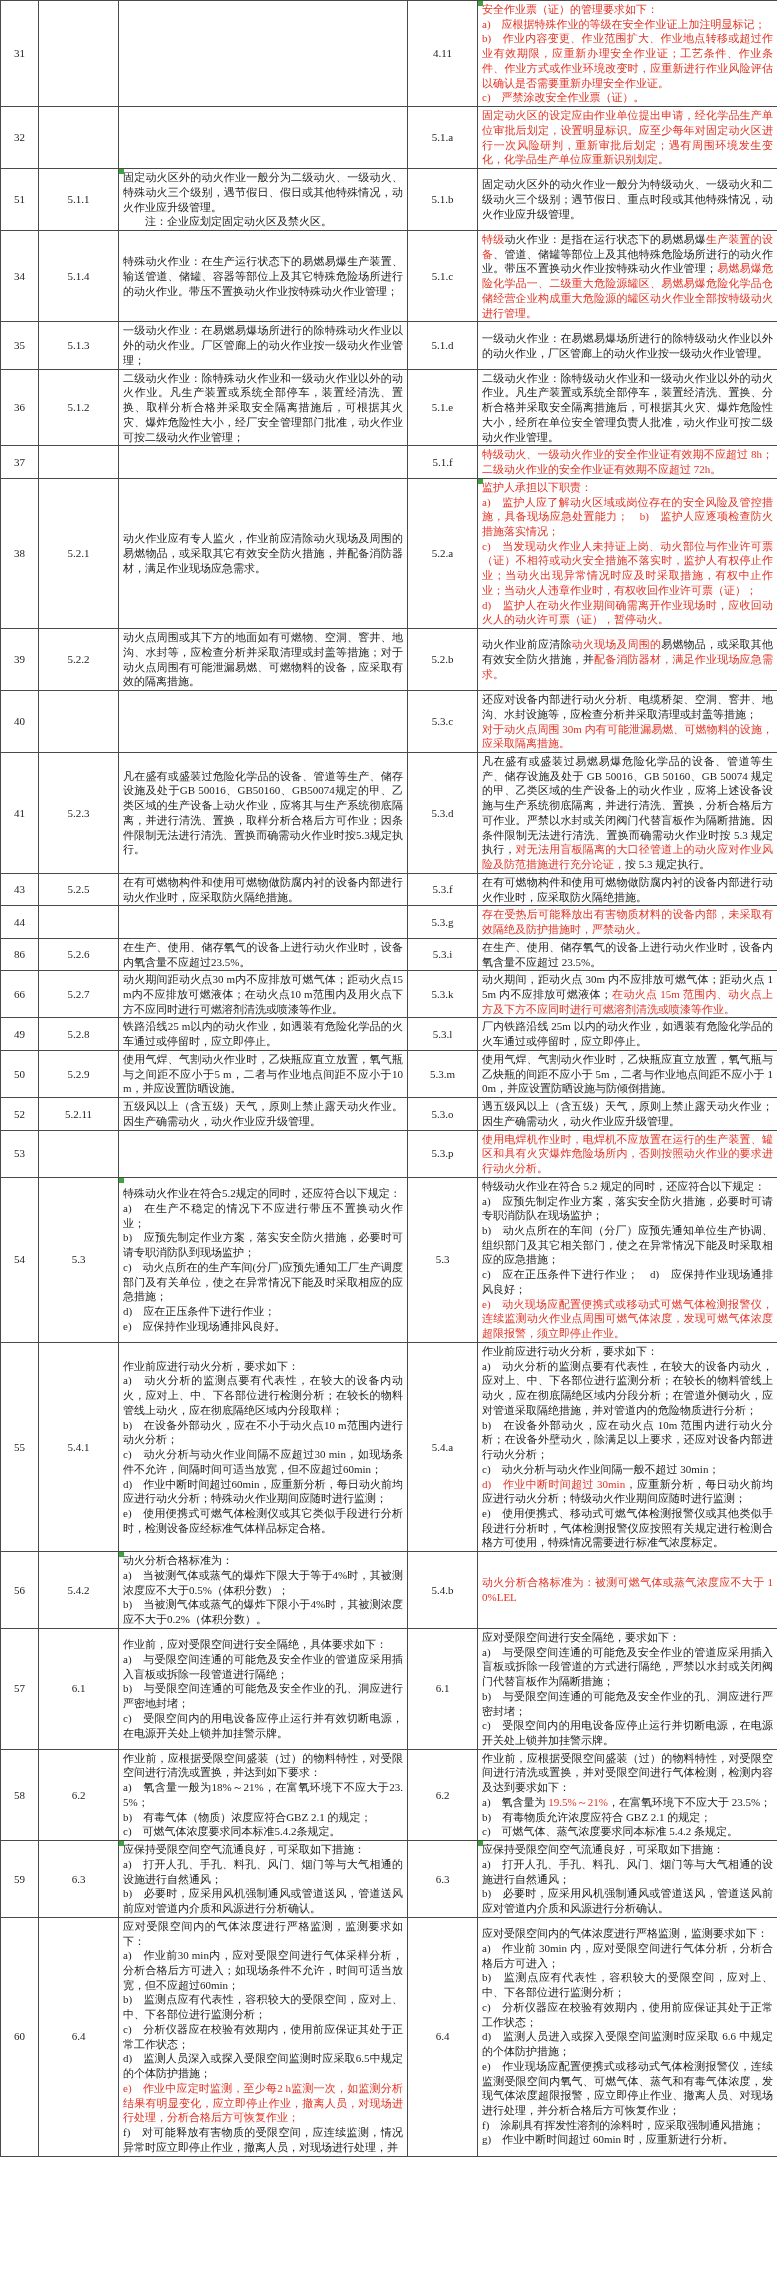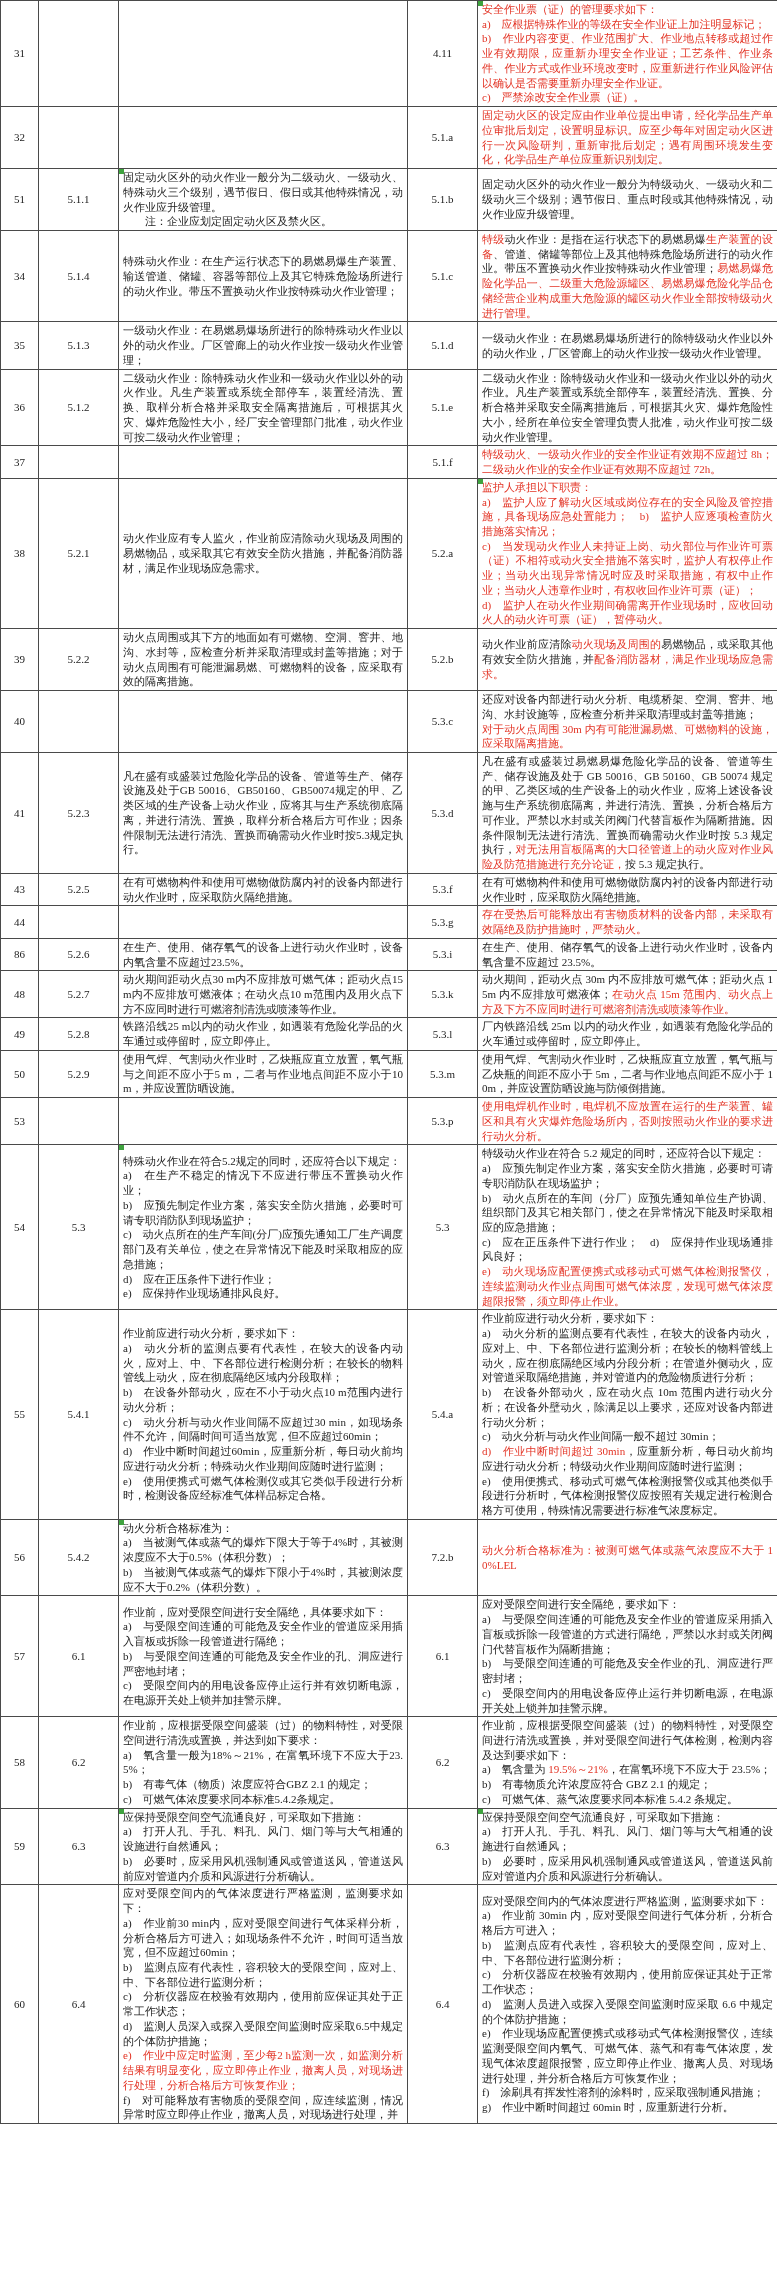--- a/index.html
+++ b/index.html
@@ -137,39 +137,46 @@
           <td class="txt"><span class="seg seg-red">存在受热后可能释放出有害物质材料的设备内部，未采取有效隔绝及防护措施时，严禁动火。</span></td>
         </tr>
         <tr>
           <td class="num">86</td>
           <td class="num">5.2.6</td>
           <td class="txt"><span class="seg">在生产、使用、储存氧气的设备上进行动火作业时，设备内氧含量不应超过23.5%。</span></td>
           <td class="num">5.3.i</td>
           <td class="txt"><span class="seg">在生产、使用、储存氧气的设备上进行动火作业时，设备内氧含量不应超过 23.5%。</span></td>
         </tr>
         <tr>
-          <td class="num">48</td>
+          <td class="num">66</td>
           <td class="num">5.2.7</td>
           <td class="txt"><span class="seg">动火期间距动火点30 m内不应排放可燃气体；距动火点15 m内不应排放可燃液体；在动火点10 m范围内及用火点下方不应同时进行可燃溶剂清洗或喷漆等作业。</span></td>
           <td class="num">5.3.k</td>
           <td class="txt"><span class="seg">动火期间，距动火点 30m 内不应排放可燃气体；距动火点 15m 内不应排放可燃液体；</span><span class="seg seg-red">在动火点 15m 范围内、动火点上方及下方不应同时进行可燃溶剂清洗或喷漆等作业。</span></td>
         </tr>
         <tr>
           <td class="num">49</td>
           <td class="num">5.2.8</td>
           <td class="txt"><span class="seg">铁路沿线25 m以内的动火作业，如遇装有危险化学品的火车通过或停留时，应立即停止。</span></td>
           <td class="num">5.3.l</td>
           <td class="txt"><span class="seg">厂内铁路沿线 25m 以内的动火作业，如遇装有危险化学品的火车通过或停留时，应立即停止。</span></td>
         </tr>
         <tr>
           <td class="num">50</td>
           <td class="num">5.2.9</td>
           <td class="txt"><span class="seg">使用气焊、气割动火作业时，乙炔瓶应直立放置，氧气瓶与之间距不应小于5 m，二者与作业地点间距不应小于10 m，并应设置防晒设施。</span></td>
           <td class="num">5.3.m</td>
           <td class="txt"><span class="seg">使用气焊、气割动火作业时，乙炔瓶应直立放置，氧气瓶与乙炔瓶的间距不应小于 5m，二者与作业地点间距不应小于 10m，并应设置防晒设施与防倾倒措施。</span></td>
+        </tr>
+        <tr>
+          <td class="num">52</td>
+          <td class="num">5.2.11</td>
+          <td class="txt"><span class="seg">五级风以上（含五级）天气，原则上禁止露天动火作业。因生产确需动火，动火作业应升级管理。</span></td>
+          <td class="num">5.3.o</td>
+          <td class="txt"><span class="seg">遇五级风以上（含五级）天气，原则上禁止露天动火作业；因生产确需动火，动火作业应升级管理。</span></td>
         </tr>
         <tr>
           <td class="num">53</td>
           <td class="num"></td>
           <td class="txt"></td>
           <td class="num">5.3.p</td>
           <td class="txt"><span class="seg seg-red">使用电焊机作业时，电焊机不应放置在运行的生产装置、罐区和具有火灾爆炸危险场所内，否则按照动火作业的要求进行动火分析。</span></td>
         </tr>
         <tr>
           <td class="num">54</td>
@@ -203,21 +210,21 @@
 c)　动火分析与动火作业间隔一般不超过 30min；
 </span><span class="seg seg-red">d)　作业中断时间超过 30min</span><span class="seg">，应重新分析，每日动火前均应进行动火分析；特级动火作业期间应随时进行监测；
 e)　使用便携式、移动式可燃气体检测报警仪或其他类似手段进行分析时，气体检测报警仪应按照有关规定进行检测合格方可使用，特殊情况需要进行标准气浓度标定。</span></td>
         </tr>
         <tr>
           <td class="num">56</td>
           <td class="num">5.4.2</td>
           <td class="txt"><i class="gmark"></i><span class="seg">动火分析合格标准为：
 a)　当被测气体或蒸气的爆炸下限大于等于4%时，其被测浓度应不大于0.5%（体积分数）；
 b)　当被测气体或蒸气的爆炸下限小于4%时，其被测浓度应不大于0.2%（体积分数）。</span></td>
-          <td class="num">7.2.b</td>
+          <td class="num">5.4.b</td>
           <td class="txt"><span class="seg seg-red">动火分析合格标准为：被测可燃气体或蒸气浓度应不大于 10%LEL</span></td>
         </tr>
         <tr>
           <td class="num">57</td>
           <td class="num">6.1</td>
           <td class="txt"><span class="seg">作业前，应对受限空间进行安全隔绝，具体要求如下：
 a)　与受限空间连通的可能危及安全作业的管道应采用插入盲板或拆除一段管道进行隔绝；
 b)　与受限空间连通的可能危及安全作业的孔、洞应进行严密地封堵；
 c)　受限空间内的用电设备应停止运行并有效切断电源，在电源开关处上锁并加挂警示牌。</span></td>
           <td class="num">6.1</td>

